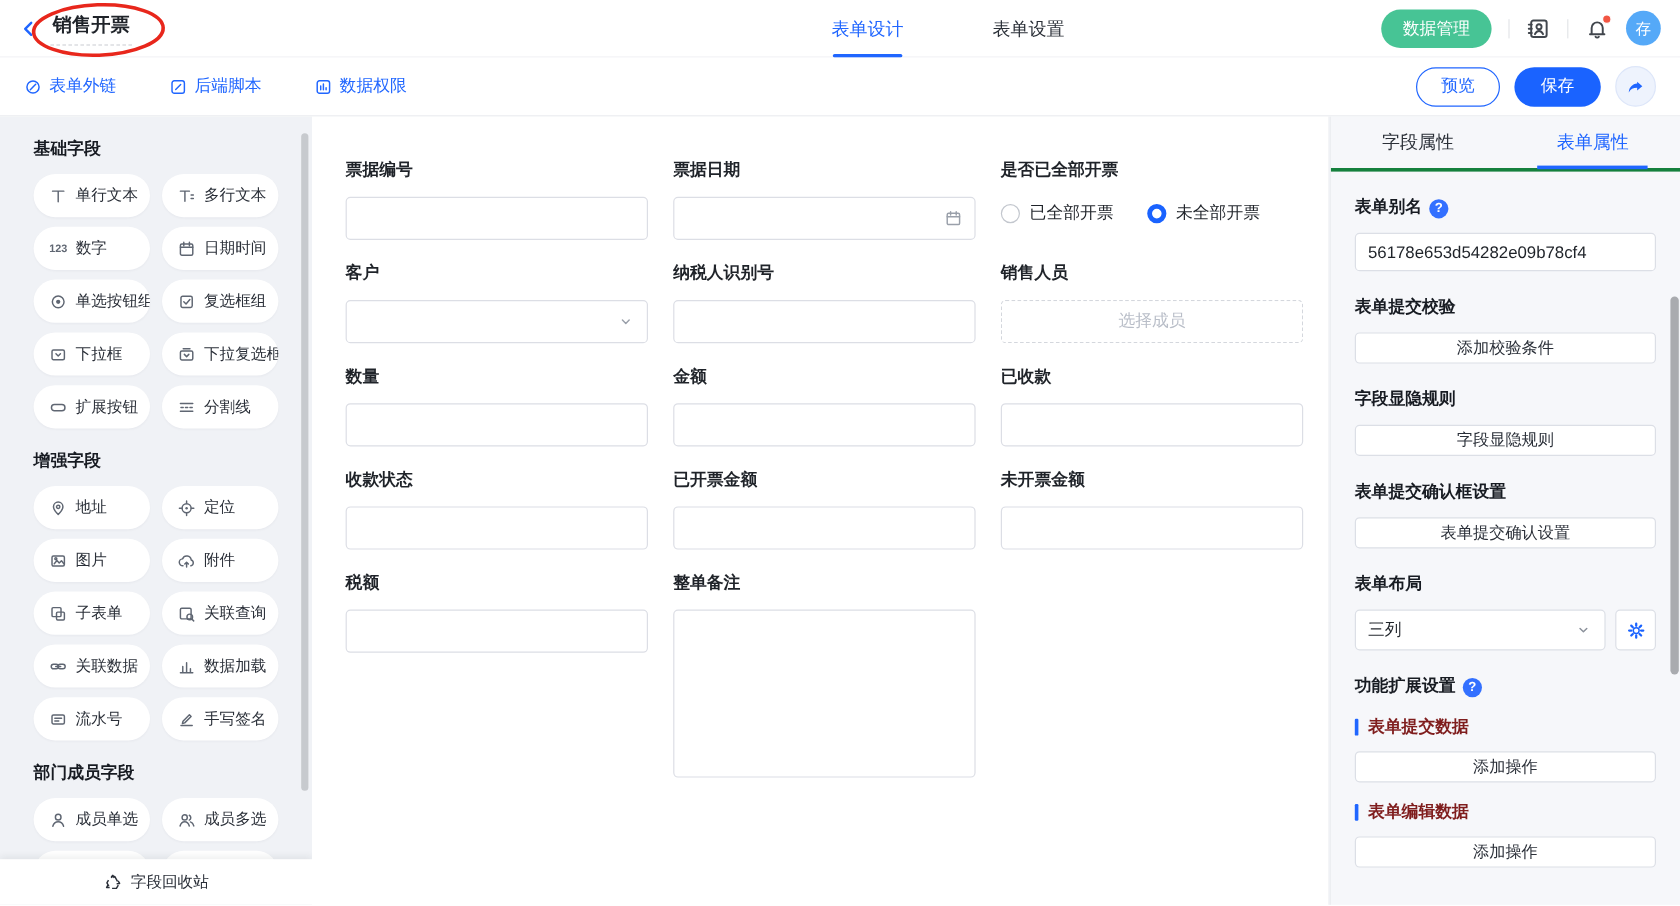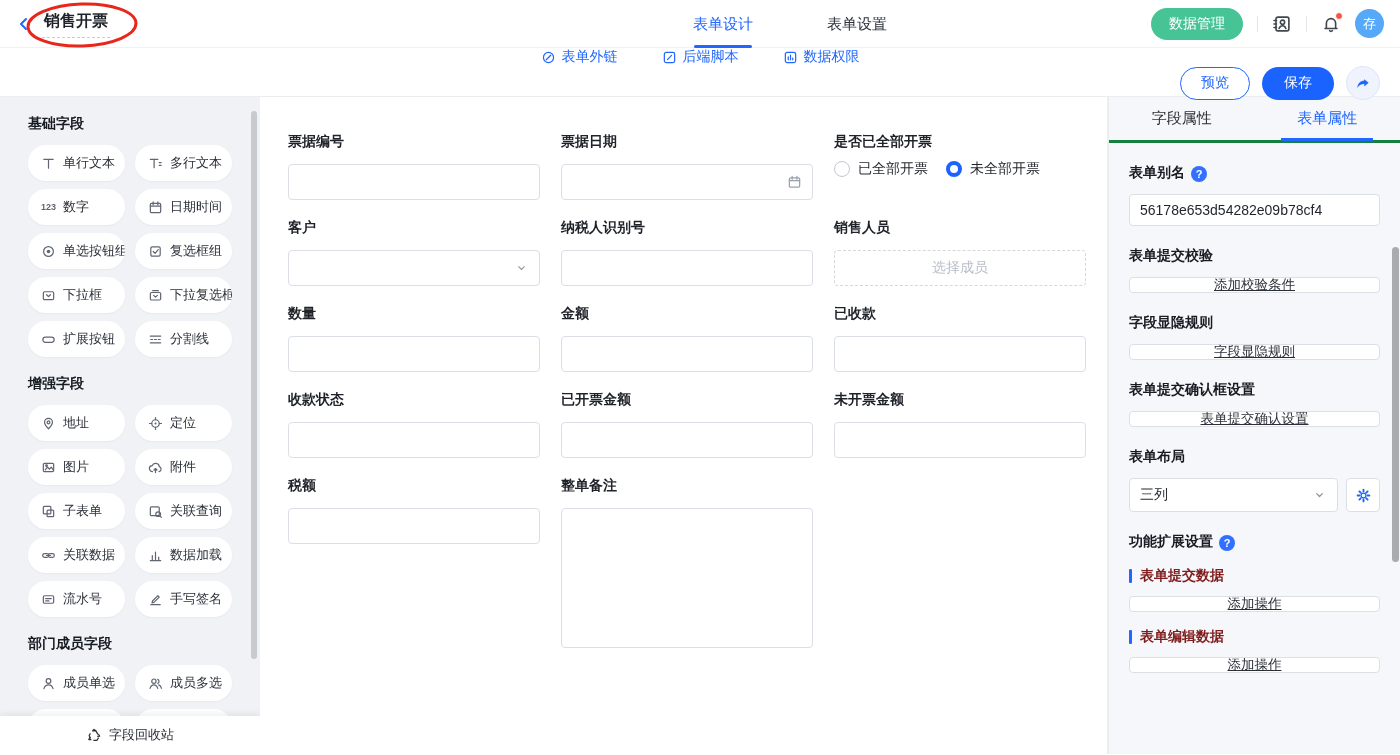--- a/index.html
+++ b/index.html
@@ -32,21 +32,21 @@
   .tb-divider { width:1px; height:16px; background:#e3e5e8; }
   .tb-icon { color:#41464d; cursor:pointer; position:relative; }
   .bell-dot { position:absolute; top:-2px; right:-2px; width:8px; height:8px;
     border-radius:50%; background:#f25643; border:1px solid #fff; }
   .avatar { width:29px; height:29px; border-radius:50%; background:#55a9f8;
     color:#fff; display:flex; align-items:center; justify-content:center;
     font-size:13px; cursor:pointer; }
 
   
   .subbar { height:49px; background:#fff; display:flex; align-items:center;
-    padding:0 20px; border-bottom:1px solid #ebedf0; position:relative; z-index:2;flex-direction:column; }
+    padding:0 20px; border-bottom:1px solid #ebedf0; position:relative; z-index:2; }
   .sb-links { display:flex; align-items:center; gap:44px; }
   .sb-link { display:flex; align-items:center; gap:6px; color:#2066ff;
     font-size:14px; cursor:pointer; }
   .sb-right { margin-left:auto; display:flex; align-items:center; gap:12px; }
   .btn-preview { height:33px; padding:0 20px; border-radius:17px; background:#fff;
     border:1px solid #2066ff; color:#2066ff; font-size:14px; cursor:pointer; }
   .btn-save { height:33px; padding:0 22px; border-radius:17px; background:#1a63ff;
     border:none; color:#fff; font-size:14px; cursor:pointer; }
   .btn-share { width:34px; height:34px; border-radius:50%; background:#eef3fd;
     border:1px solid #dde6f9; color:#2066ff; display:flex; align-items:center;
@@ -78,21 +78,21 @@
     column-gap:21px; row-gap:19px; padding:36px 0 0 28px; align-items:start; }
   .field-label { font-size:14px; font-weight:bold; color:#1f2329; margin-bottom:13px; }
   .ctl { height:36px; border:1px solid #dcdee5; border-radius:4px; background:#fff;
     position:relative; }
   .ctl-icon { position:absolute; right:10px; top:50%; transform:translateY(-50%);
     color:#9aa0aa; }
   .ctl-textarea { height:140px; border:1px solid #dcdee5; border-radius:4px; background:#fff; }
   .ctl-member { height:36px; border:1px dashed #d4d7dd; border-radius:4px;
     display:flex; align-items:center; justify-content:center; font-size:14px;
     color:#b9bec8; cursor:pointer; }
-  .radio-row { display:flex; align-items:flex-start; gap:18px; height:36px; margin-top:-4px; }
+  .radio-row { display:flex; align-items:center; gap:28px; height:36px; margin-top:-4px; }
   .radio-opt { display:flex; align-items:center; gap:8px; cursor:pointer; font-size:14px; }
   .rdot { width:16px; height:16px; border-radius:50%; border:1px solid #c3c7ce; background:#fff; }
   .rdot.checked { border:4.8px solid #1a63ff; }
 
   
   .panel { width:292px; background:#f6f7fa; border-left:1px solid #e9ebef;
     position:relative; overflow:hidden; flex:none; }
   .panel-tabs { display:flex; height:46px; border-bottom:3px solid #15803d; }
   .panel-tab { flex:1; display:flex; align-items:center; justify-content:center;
     font-size:15px; color:#2b3038; cursor:pointer; position:relative; }
@@ -100,23 +100,23 @@
   .panel-tab.active::after { content:""; position:absolute; left:50%; bottom:-1px;
     transform:translateX(-50%); width:92px; height:3px; background:#2066ff; }
   .panel-body { padding:0 20px; }
   .p-heading { display:flex; align-items:flex-end; gap:6px; font-size:14px;
     font-weight:bold; color:#171b22; margin:21px 0 12px; }
   .help { width:16px; height:16px; border-radius:50%; background:#3370ff; color:#fff;
     font-size:11px; font-weight:bold; display:inline-flex; align-items:center;
     justify-content:center; cursor:pointer; }
   .p-input { height:32px; background:#fff; border:1px solid #dcdfe6; border-radius:4px;
     display:flex; align-items:center; padding:0 10px; font-size:14px; color:#1f2329; }
-  .p-btn { width:100%; height:16px; background:#fff; border:1px solid #dcdfe6;
+  .p-btn { width:100%; height:26px; background:#fff; border:1px solid #dcdfe6;
     border-radius:4px; font-size:13.5px; color:#2a2f38; cursor:pointer;
-    display:flex; align-items:center; justify-content:center;text-decoration:underline; }
+    display:flex; align-items:center; justify-content:center; }
   .layout-row { display:flex; gap:8px; }
   .p-select { flex:1; height:34px; background:#fff; border:1px solid #dcdfe6;
     border-radius:4px; display:flex; align-items:center; padding:0 10px;
     font-size:14px; color:#1f2329; cursor:pointer; position:relative; }
   .p-select .ctl-icon { color:#8b919b; }
   .gear-btn { width:34px; height:34px; background:#fff; border:1px solid #dcdfe6;
     border-radius:4px; color:#1a63ff; display:flex; align-items:center;
     justify-content:center; cursor:pointer; }
   .sub-heading { display:flex; align-items:center; gap:8px; font-size:14px;
     font-weight:bold; color:#7f1d1d; margin:16px 0 11px; }

